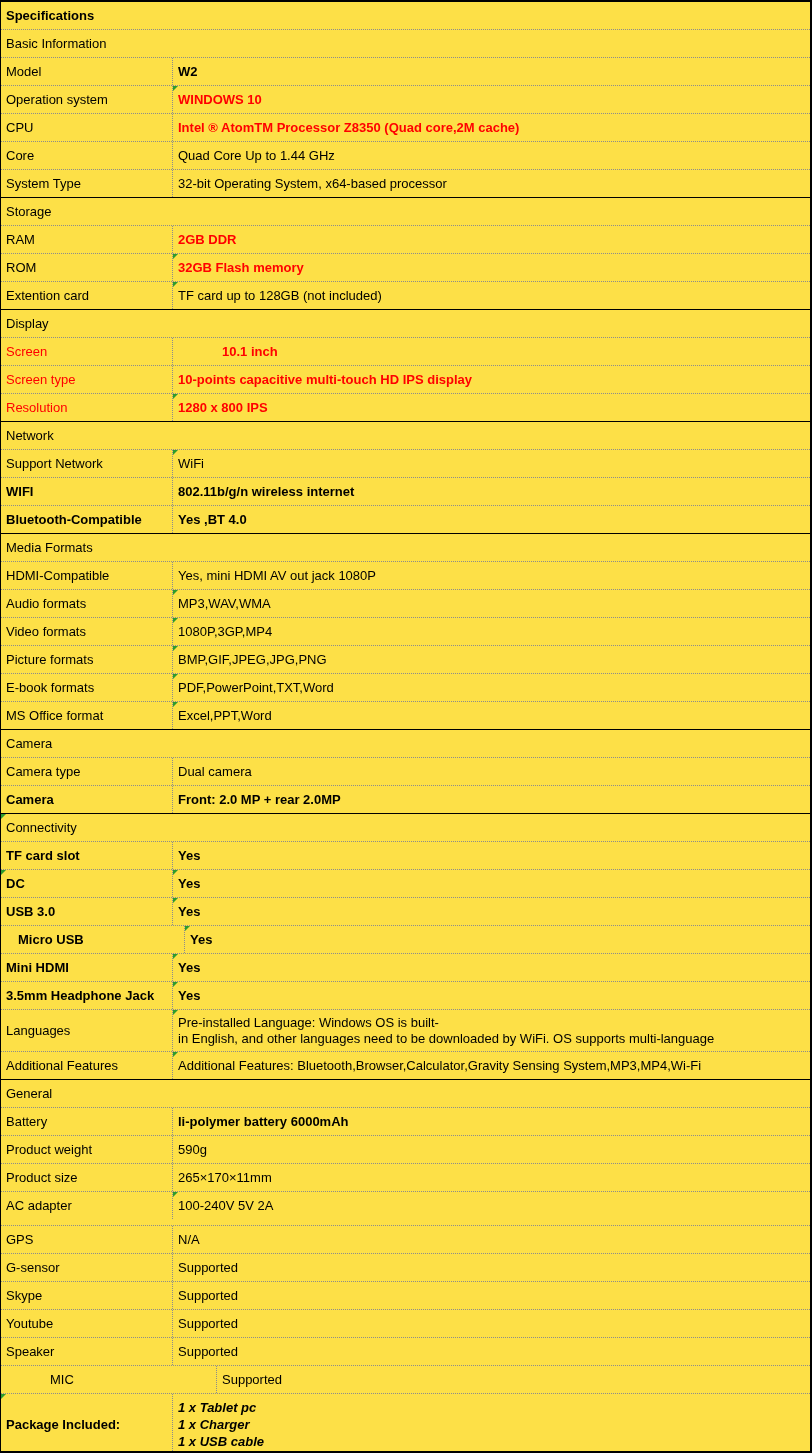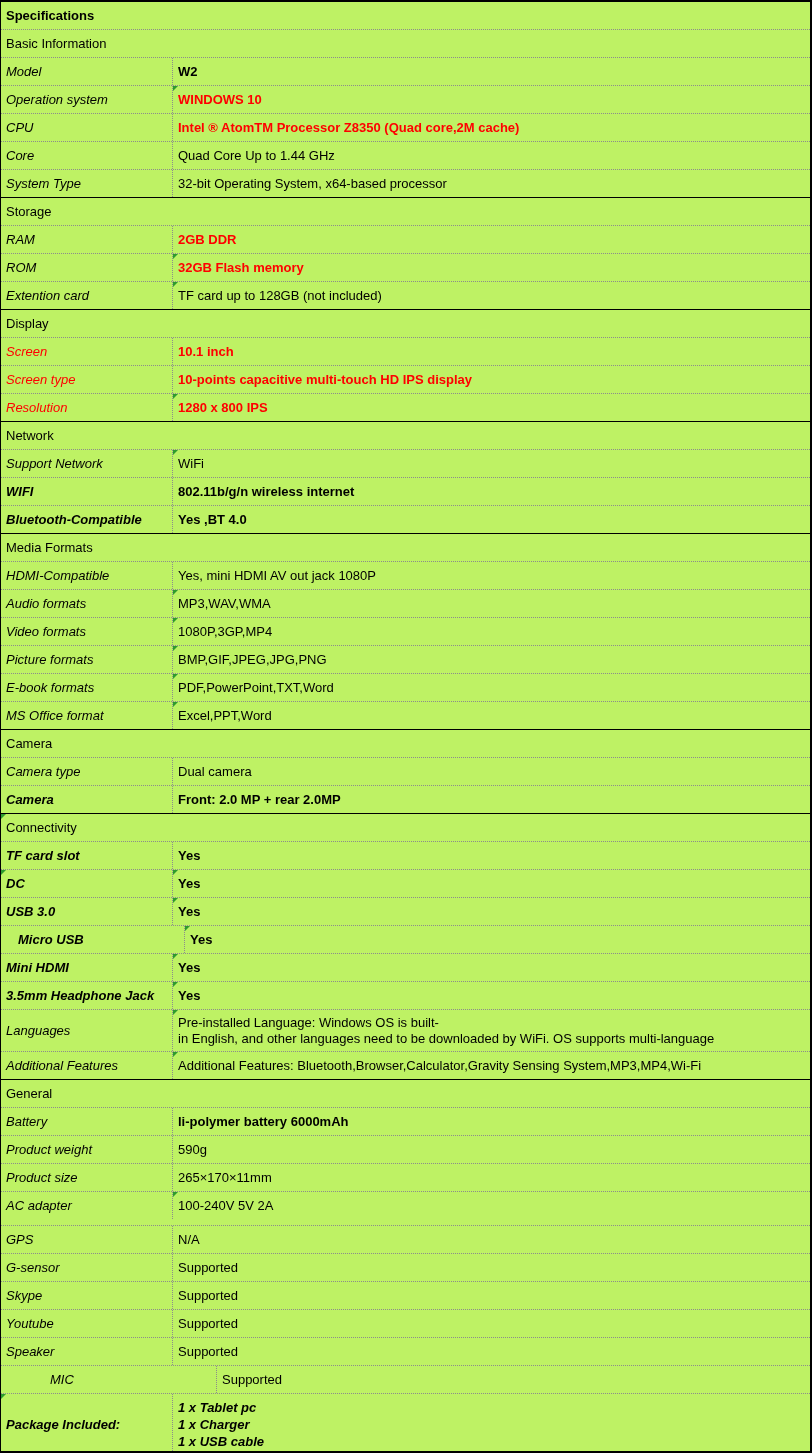--- a/index.html
+++ b/index.html
@@ -1,21 +1,21 @@
 <!DOCTYPE html>
 <html><head>
 <meta charset="utf-8">
 <style>
   html,body { margin:0; padding:0; background:#fff; }
   .spec-table {
     box-sizing:border-box;
     width:812px; height:1453px;
     border:2px solid #000;
     border-left-width:1px;
-    background:#bef264;
+    background:#fde047;
     font-family:"Liberation Sans", sans-serif;
     font-size:13px;
     color:#000;
     overflow:hidden;
   }
   .row {
     display:flex;
     box-sizing:border-box;
     border-top:1px dotted #8c8c8c;
     position:relative;
@@ -29,21 +29,20 @@
     padding:0 4px 0 5px;
     position:relative;
     line-height:16px;
     white-space:pre-line;
     overflow:hidden;
   }
   .label-cell {
     flex:0 0 172px;
     width:172px;
     border-right:1px dotted #8c8c8c;
-    font-style:italic;
   }
   .value-cell { flex:1; }
   .full-cell { flex:1; }
   .bold { font-weight:bold; }
   .red { color:#FF0000; }
   .corner-marker {
     position:absolute;
     top:0; left:0;
     width:0; height:0;
     border-top:5px solid #2E9B2E;
@@ -91,21 +90,21 @@
       <div class="cell label-cell">ROM</div>
       <div class="cell value-cell bold red">32GB Flash memory<span class="corner-marker"></span></div>
     </div>
     <div class="row" style="height: 28px;">
       <div class="cell label-cell">Extention card</div>
       <div class="cell value-cell">TF card up to 128GB (not included)<span class="corner-marker"></span></div>
     </div>
     <div class="row solid-top" style="height: 28px;">
       <div class="cell full-cell">Display</div>
     </div>
-    <div class="row" style="height: 28px;">
+    <div class="row" style="height: 28px; gap: 44px;">
       <div class="cell label-cell red">Screen</div>
       <div class="cell value-cell bold red">10.1 inch</div>
     </div>
     <div class="row" style="height: 28px;">
       <div class="cell label-cell red">Screen type</div>
       <div class="cell value-cell bold red">10-points capacitive multi-touch HD IPS display</div>
     </div>
     <div class="row" style="height: 28px;">
       <div class="cell label-cell red">Resolution</div>
       <div class="cell value-cell bold red">1280 x 800 IPS<span class="corner-marker"></span></div>

